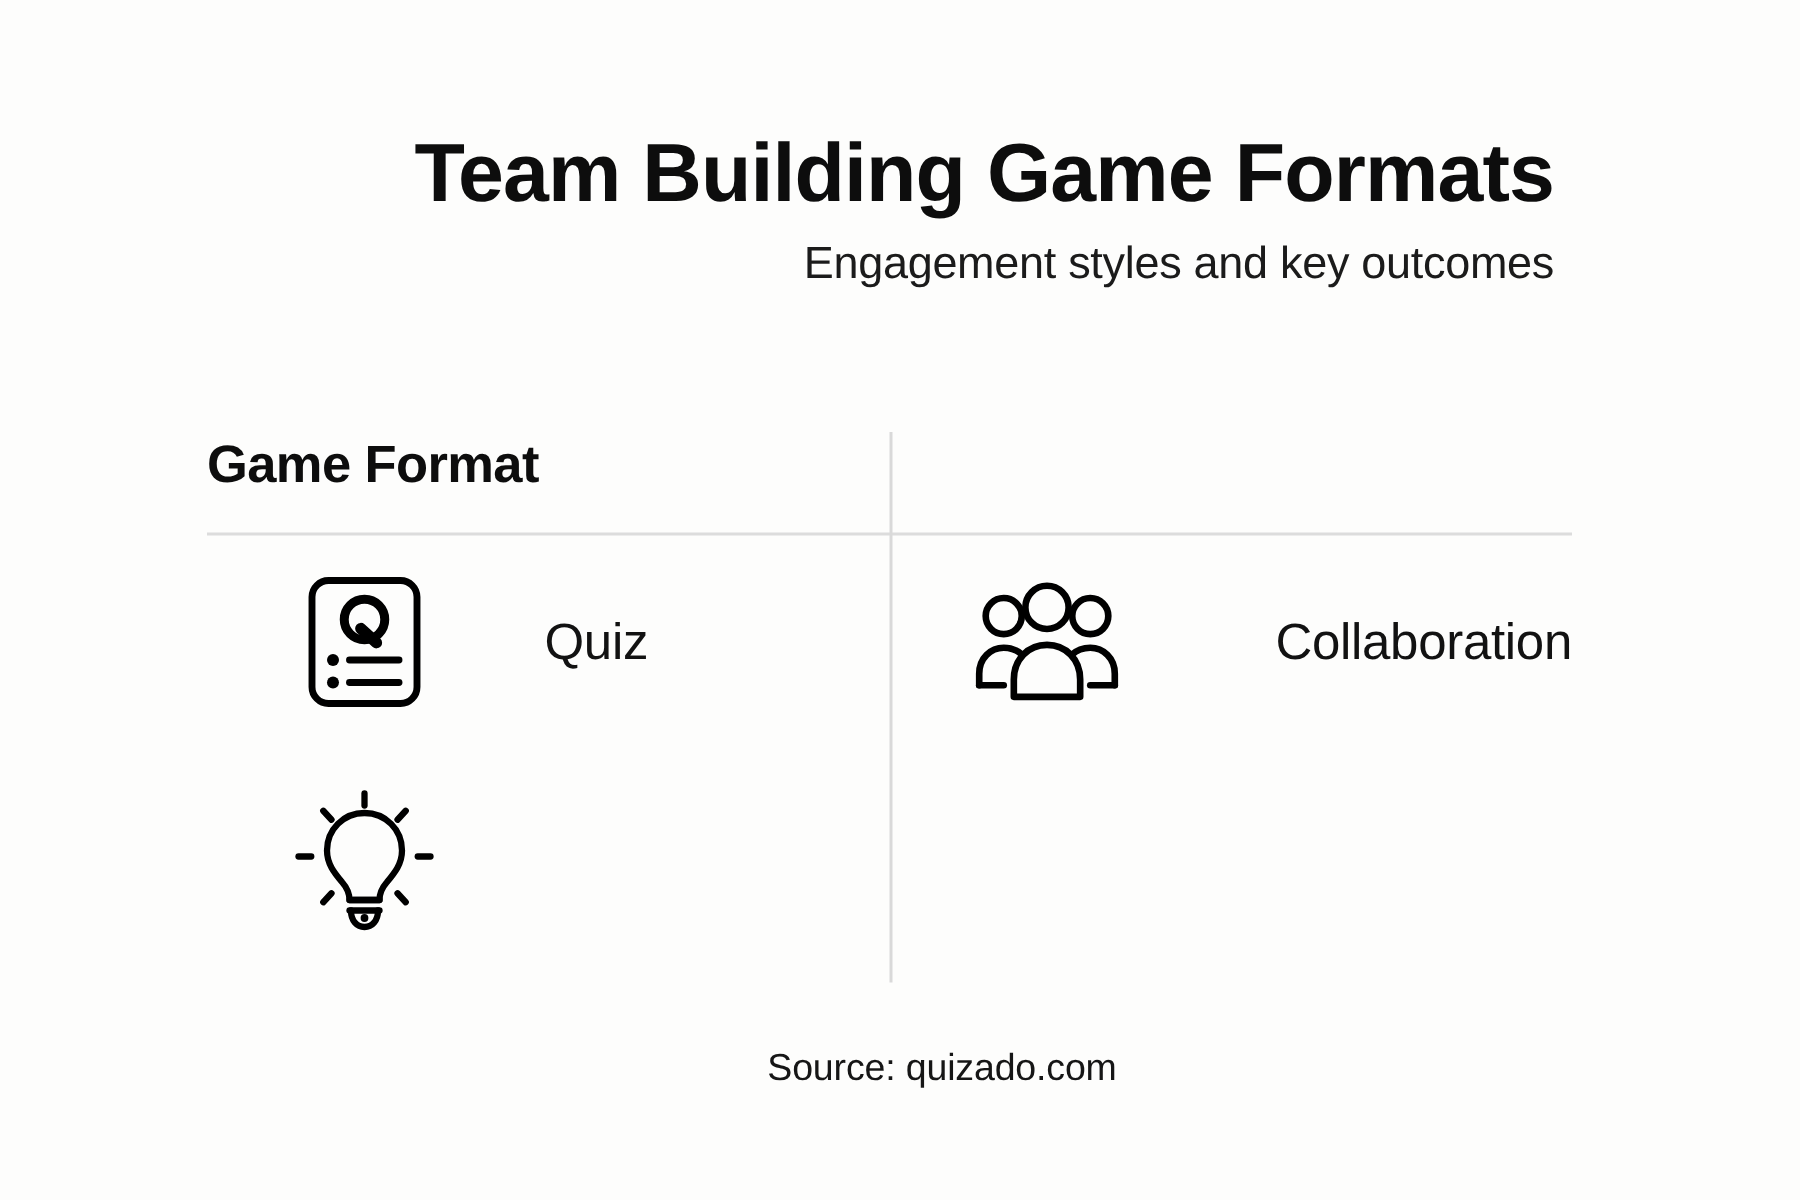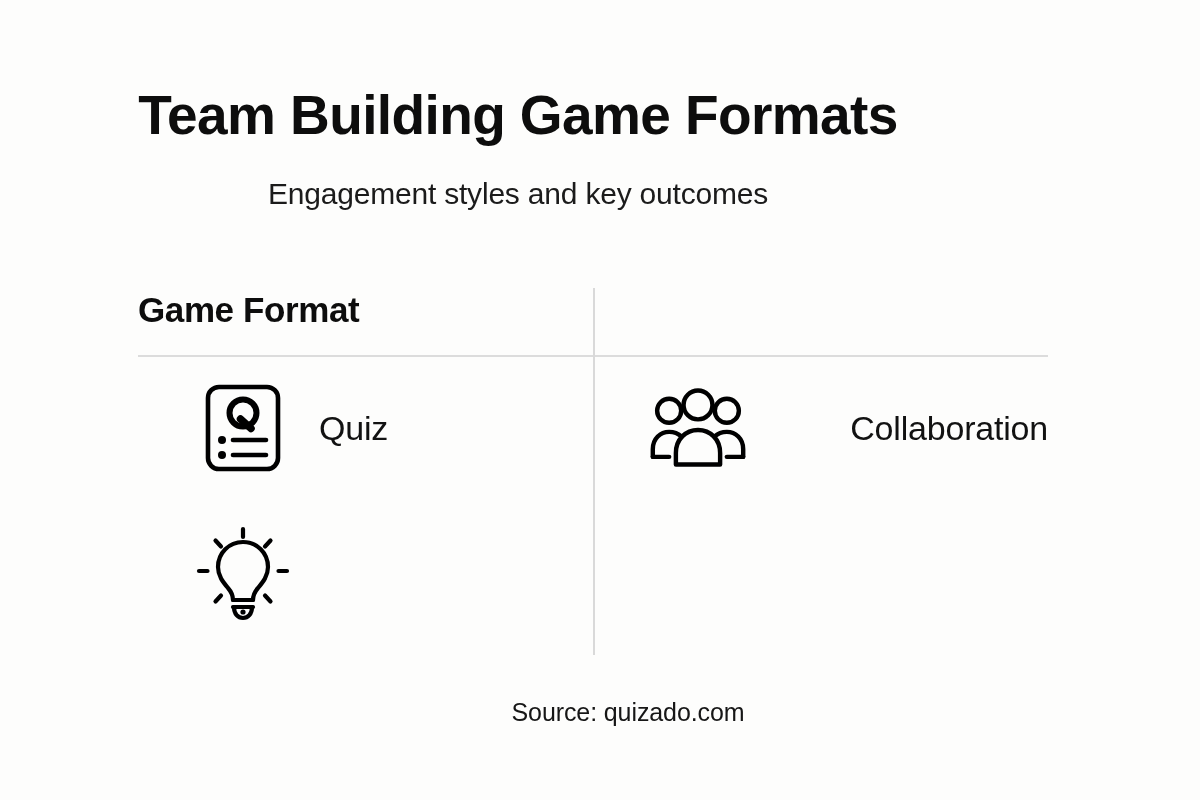--- a/index.html
+++ b/index.html
@@ -20,36 +20,36 @@
     height: 800px;
     box-sizing: border-box;
   }
 
   
   .header {
     position: absolute;
     top: 86px;
     left: 0;
     width: 1036px;
-    text-align: center;
+    text-align: right;
   }
   .title {
     font-size: 55px;
     font-weight: 700;
     letter-spacing: -0.6px;
     color: #0d0d0d;
     line-height: 1.08;
     margin: 0;
   }
   .subtitle {
     font-size: 30px;
     font-weight: 400;
     color: #1b1b1b;
     line-height: 1.2;
-    margin: 31px 0 0 0;
+    margin: 13px 0 0 0;
     letter-spacing: -0.2px;
   }
 
   
   .table {
     position: absolute;
     left: 138px;
     top: 282px;
     width: 910px;
   }
@@ -98,21 +98,21 @@
     width: 100%;
     height: 146px;
     align-items: center;
   }
   .cell {
     flex: 1 1 50%;
     display: flex;
     align-items: center;
     box-sizing: border-box;
   }
-  .cell.left  { padding-left: 55px; }
+  .cell.left  { padding-left: 55px; gap: 44px; }
   .cell.right { padding-left: 55px; justify-content: space-between; }
 
   .icon-box {
     width: 100px;
     height: 100px;
     flex: 0 0 100px;
     display: flex;
     align-items: center;
     justify-content: center;
   }

